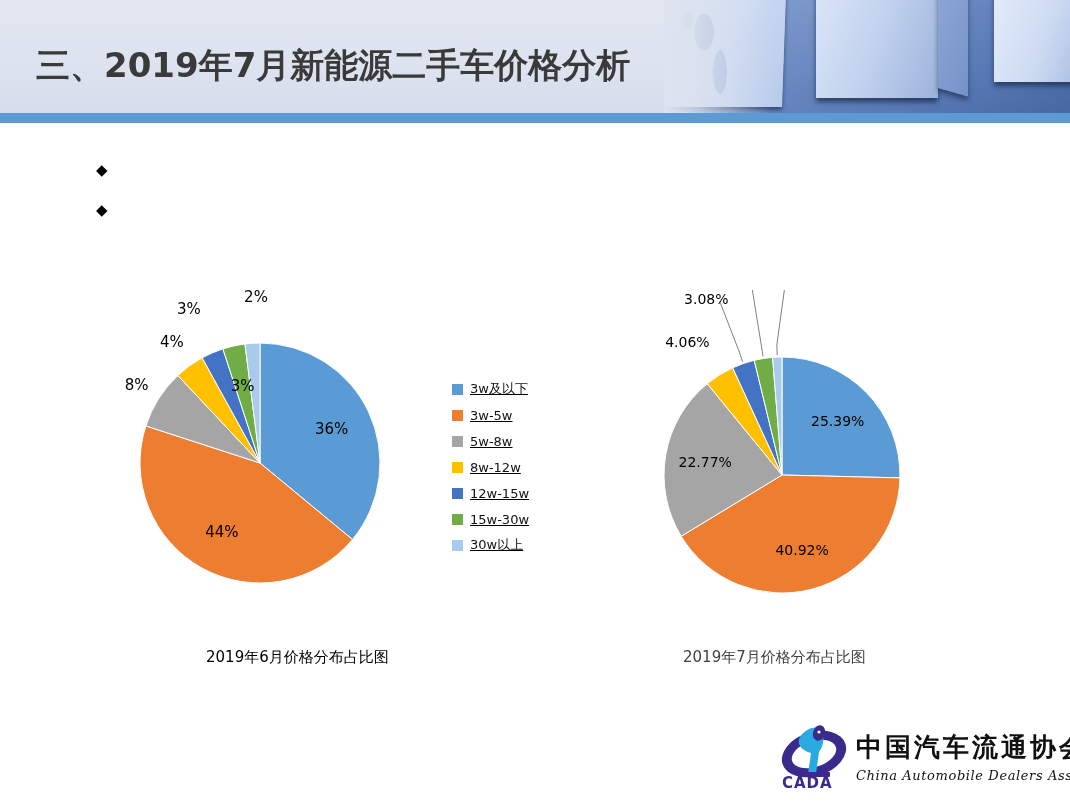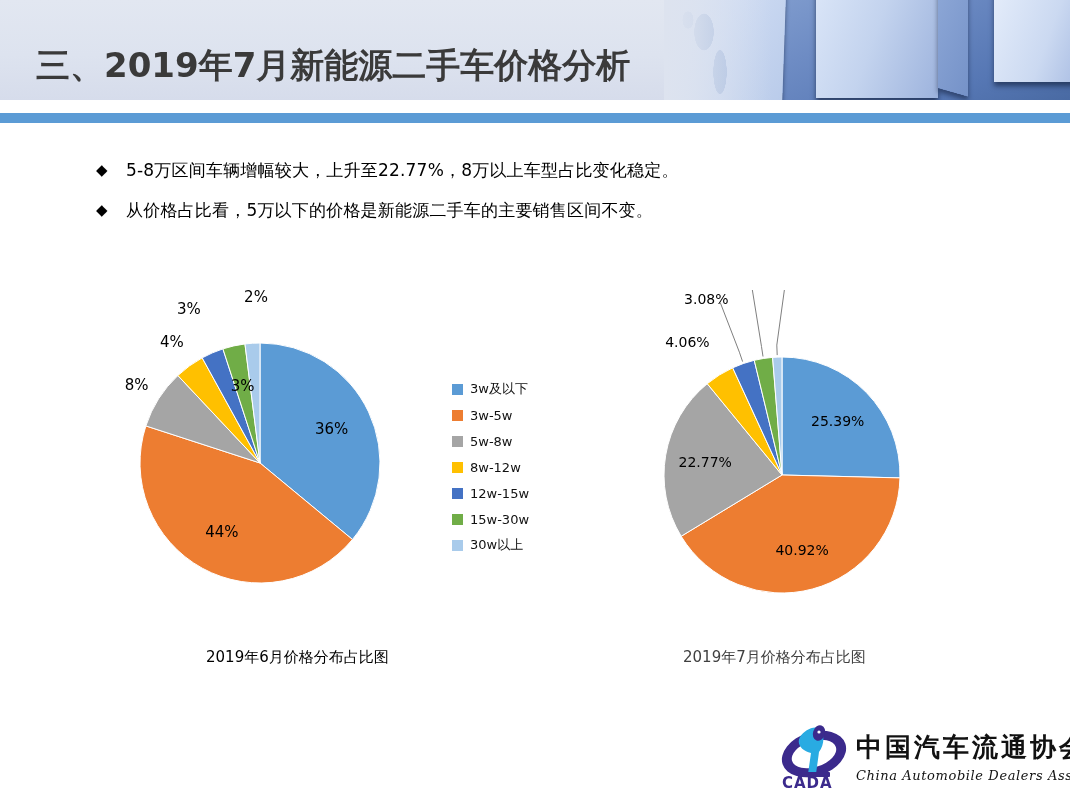--- a/index.html
+++ b/index.html
@@ -4,21 +4,21 @@
 <style>
   html,body{margin:0;padding:0;}
   body{
     width:1070px;height:803px;
     background:#ffffff;
     font-family:"DejaVu Sans","Liberation Sans",sans-serif;
     overflow:hidden;position:relative;
   }
   
   #header-band{
-    position:absolute;left:0;top:0;width:1070px;height:100px;
+    position:absolute;left:0;top:0;width:1070px;height:113px;
     background:linear-gradient(180deg,#e2e7f1 0%,#dde3ef 55%,#d6dceb 100%);
     overflow:hidden;
   }
   #header-deco{
     position:absolute;right:0;top:0;width:406px;height:113px;
     background:linear-gradient(155deg,#8ba6d4 0%,#6e8cc4 40%,#5677b4 75%,#46679f 100%);
     overflow:hidden;
   }
   #header-deco:before{
     content:"";position:absolute;left:-70px;top:-6px;width:190px;height:113px;
@@ -79,21 +79,21 @@
   }
   
   .chart-block{position:absolute;top:290px;}
   #chart-left{left:100px;width:470px;height:390px;}
   #chart-right{left:620px;width:400px;height:390px;}
   .pie-svg{display:block;}
   #caption-left{position:absolute;left:168px;top:648px;font-size:15px;color:#000;margin-left:38px;}
   #caption-right{position:absolute;left:683px;top:648px;font-size:15px;color:#404040;}
   
   #legend{position:absolute;left:452px;top:376px;}
-  .legend-item{display:flex;align-items:center;height:26px;}
+  .legend-item{display:flex;align-items:center;height:26px;text-decoration:underline;}
   .legend-swatch{width:11px;height:11px;margin-right:7px;flex:0 0 11px;}
   .legend-label{font-size:13px;color:#111;white-space:nowrap;}
   
   #logo{position:absolute;left:778px;top:720px;width:282px;height:78px;}
   #logo-mark{position:absolute;left:0;top:2px;width:72px;height:72px;}
   #logo-cada{
     position:absolute;left:4px;top:54px;font-size:15px;font-weight:bold;
     color:#3b2a8c;letter-spacing:1px;font-family:"DejaVu Sans",sans-serif;
   }
   #logo-cn{
@@ -121,28 +121,24 @@
     <div class="fade"></div>
   </div>
   <div id="slide-title">三、2019年7月新能源二手车价格分析</div>
 </div>
 <div id="header-rule"></div>
 
 <div id="bullets">
   <div class="bullet-row">
     <div class="bullet-mark">◆</div>
     <div>
-      <div class="bullet-text">5-8万区间车辆增幅较大，上升至22.77%，8万以上车型占比变化稳定。</div>
     </div>
   </div>
   <div class="bullet-row">
     <div class="bullet-mark">◆</div>
-    <div>
-      <div class="bullet-text">从价格占比看，5万以下的价格是新能源二手车的主要销售区间不变。</div>
-    </div>
   </div>
 </div>
 
 <div class="chart-block" id="chart-left">
   <svg class="pie-svg" width="470" height="390" viewBox="0 0 470 390">
     <g id="pie-left-slices">
         <path d="M 160 173 L 160 53 A 120 120 0 0 1 252.46158913309472 249.49087876984277 Z" fill="#5b9bd5" stroke="#ffffff" stroke-width="1"></path>
         <path d="M 160 173 L 252.46158913309472 249.49087876984277 A 120 120 0 0 1 45.87321804458158 135.91796067500627 Z" fill="#ed7d31" stroke="#ffffff" stroke-width="1"></path>
         <path d="M 160 173 L 45.87321804458158 135.91796067500627 A 120 120 0 0 1 77.85434728855732 85.52376470943064 Z" fill="#a5a5a5" stroke="#ffffff" stroke-width="1"></path>
         <path d="M 160 173 L 77.85434728855732 85.52376470943064 A 120 120 0 0 1 102.18955910779408 67.84319839473642 Z" fill="#ffc000" stroke="#ffffff" stroke-width="1"></path>

